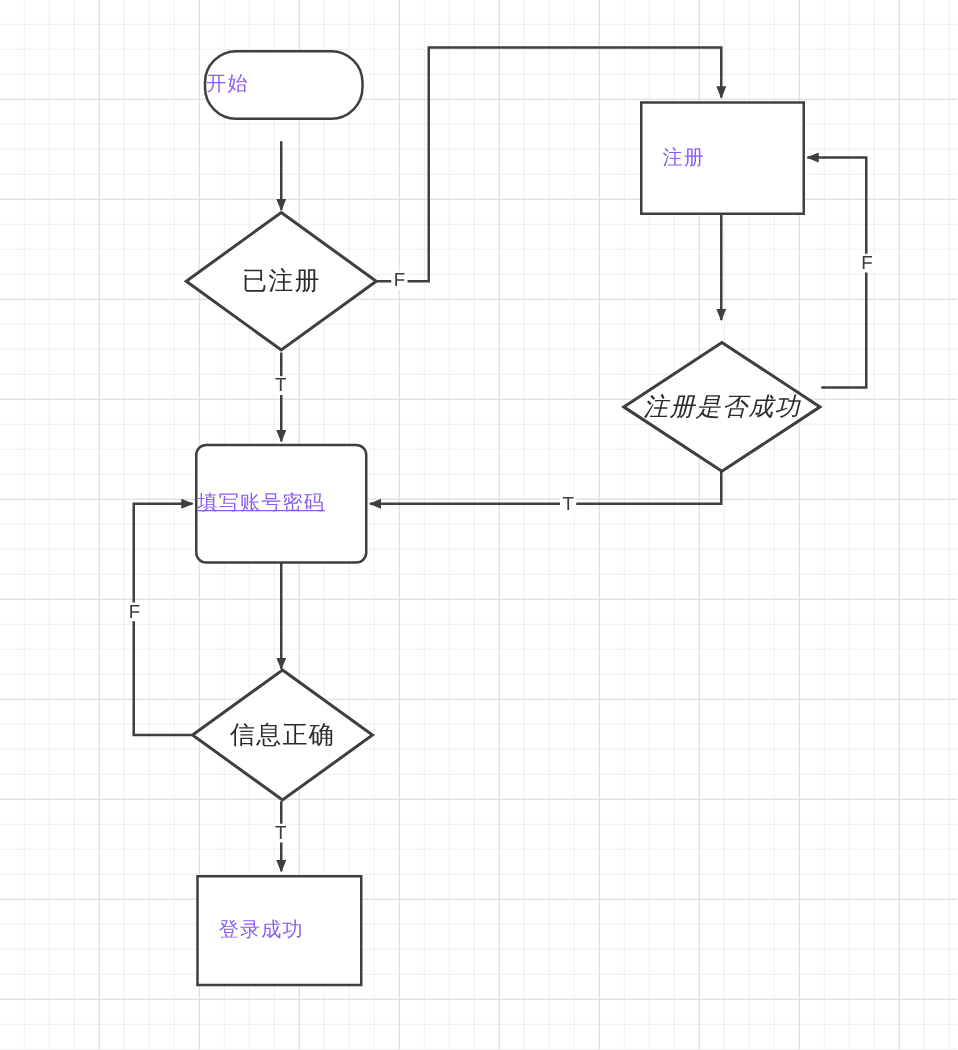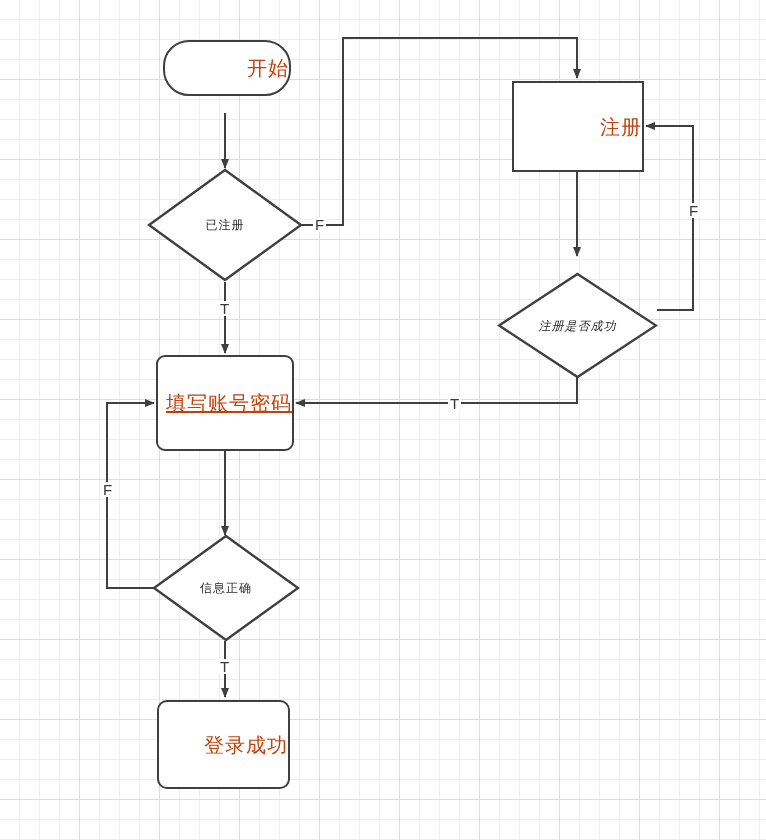--- a/index.html
+++ b/index.html
@@ -36,23 +36,23 @@
     height: 840px;
     pointer-events: none;
   }
   .node {
     position: absolute;
     box-sizing: border-box;
     background: #ffffff;
     border: 2px solid #3f3f3f;
     display: flex;
     align-items: center;
-    justify-content: flex-end;
-    color: #c2410c;
-    font-size: 20px;
+    justify-content: flex-start;
+    color: #8b5cf6;
+    font-size: 16px;
     line-height: 1;
     letter-spacing: 1px;
     white-space: nowrap;
   }
   .node.terminator { border-radius: 26px; }
   .node.process-soft { border-radius: 9px; text-decoration: underline; }
   .node.process-sharp { border-radius: 0; padding-left: 16px; }
   .decision {
     position: absolute;
     background: transparent;
@@ -64,21 +64,21 @@
     width: 100%; height: 100%;
   }
   .decision .dia-label {
     position: absolute;
     left: 0; top: 0;
     width: 100%; height: 100%;
     display: flex;
     align-items: center;
     justify-content: center;
     color: #2b2b2b;
-    font-size: 12px;
+    font-size: 20px;
     line-height: 1;
     letter-spacing: 1px;
     white-space: nowrap;
   }
   .edge-label {
     position: absolute;
     color: #3a3a3a;
     font-size: 15px;
     line-height: 1;
     background: #ffffff;
@@ -146,21 +146,21 @@
     <span>填写账号密码</span>
   </div>
 
   <div class="decision" style="left:152px; top:534px; width:148px; height:108px;">
     <svg class="dia-shape" viewBox="0 0 148 108" preserveAspectRatio="none">
       <polygon points="74,2 146,54 74,106 2,54" fill="#ffffff" stroke="#3f3f3f" stroke-width="2.4"></polygon>
     </svg>
     <div class="dia-label">信息正确</div>
   </div>
 
-  <div class="node process-sharp" style="left:157px; top:700px; width:133px; height:89px;border-radius:10px;">
+  <div class="node process-sharp" style="left:157px; top:700px; width:133px; height:89px;">
     <span>登录成功</span>
   </div>
 
   <div class="edge-label" style="left:313px; top:217px;">F</div>
 
   <div class="edge-label" style="left:218px; top:301px;">T</div>
 
   <div class="edge-label" style="left:687px; top:203px;">F</div>
 
   <div class="edge-label" style="left:448px; top:396px;">T</div>

